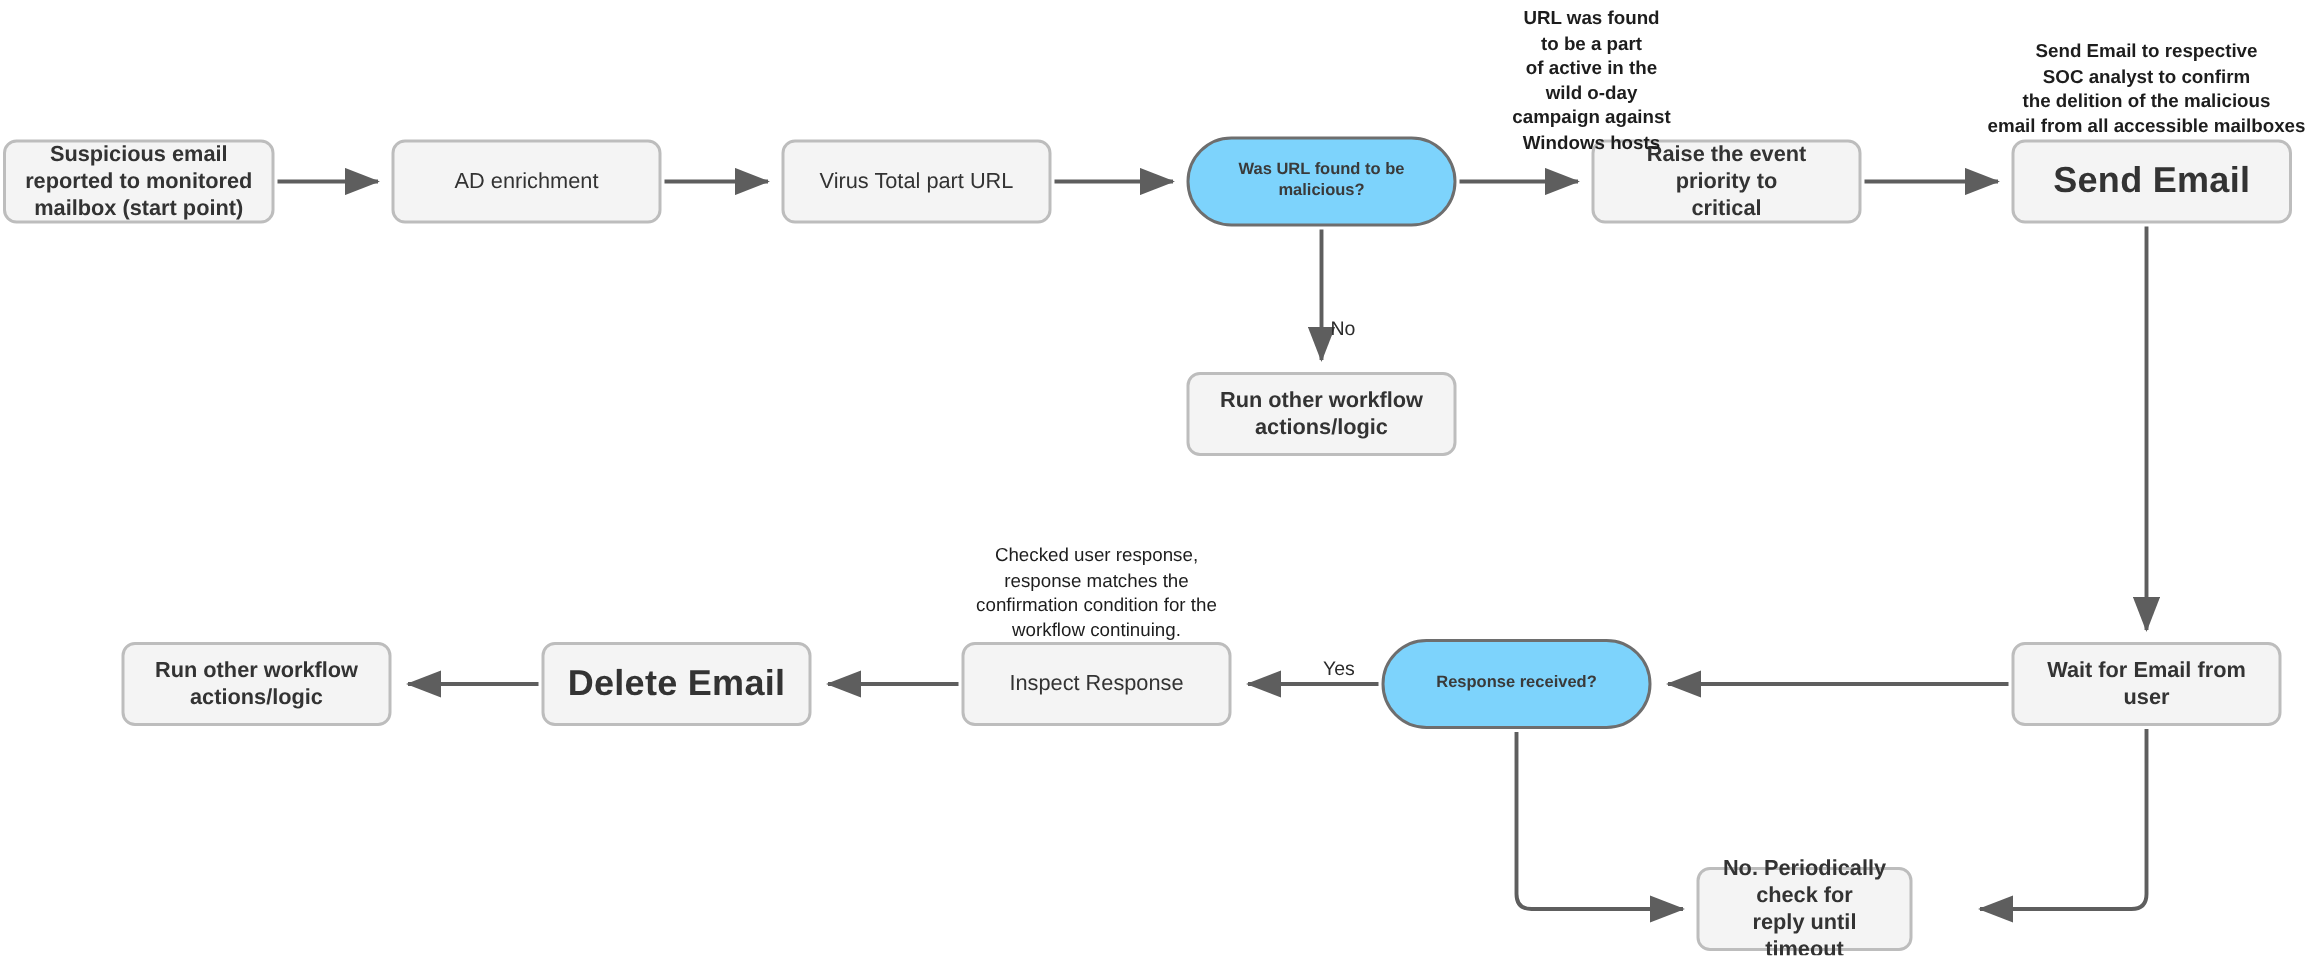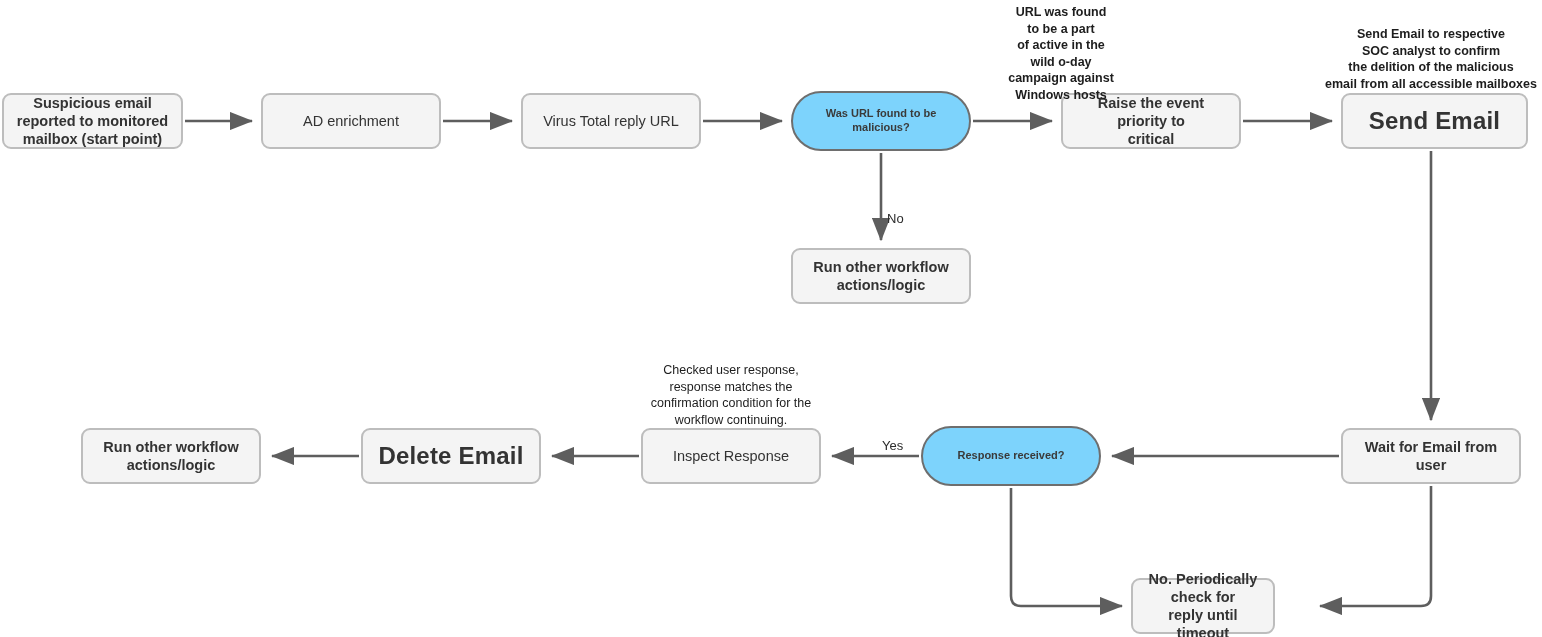--- a/index.html
+++ b/index.html
@@ -105,21 +105,21 @@
         <path d="M 1011 488 L 1011 596 Q 1011 606 1021 606 L 1122 606" fill="none" stroke="#5e5e5e" stroke-width="2.6" stroke-linecap="butt" stroke-linejoin="round" marker-end="url(#arrowhead)"></path>
         <path d="M 1431 486 L 1431 596 Q 1431 606 1421 606 L 1320 606" fill="none" stroke="#5e5e5e" stroke-width="2.6" stroke-linecap="butt" stroke-linejoin="round" marker-end="url(#arrowhead)"></path>
       </g>
   </svg>
 
   <div id="node-layer">
       <div class="node process" style="left: 2px; top: 93px; width: 181px; height: 56px; white-space: pre-line;">Suspicious email
 reported to monitored
 mailbox (start point)</div>
       <div class="node process plain" style="left: 261px; top: 93px; width: 180px; height: 56px; white-space: pre-line;">AD enrichment</div>
-      <div class="node process plain" style="left: 521px; top: 93px; width: 180px; height: 56px; white-space: pre-line;">Virus Total reply URL</div>
+      <div class="node process plain" style="left: 521px; top: 93px; width: 180px; height: 56px; white-space: pre-line;">Virus Total part URL</div>
       <div class="node decision" style="left: 791px; top: 91px; width: 180px; height: 60px; white-space: pre-line;">Was URL found to be
 malicious?</div>
       <div class="node process" style="left: 1061px; top: 93px; width: 180px; height: 56px; white-space: pre-line;">Raise the event priority to
 critical</div>
       <div class="node process big" style="left: 1341px; top: 93px; width: 187px; height: 56px; white-space: pre-line;">Send Email</div>
       <div class="node process" style="left: 791px; top: 248px; width: 180px; height: 56px; white-space: pre-line;">Run other workflow
 actions/logic</div>
       <div class="node process" style="left: 81px; top: 428px; width: 180px; height: 56px; white-space: pre-line;">Run other workflow
 actions/logic</div>
       <div class="node process big" style="left: 361px; top: 428px; width: 180px; height: 56px; white-space: pre-line;">Delete Email</div>

